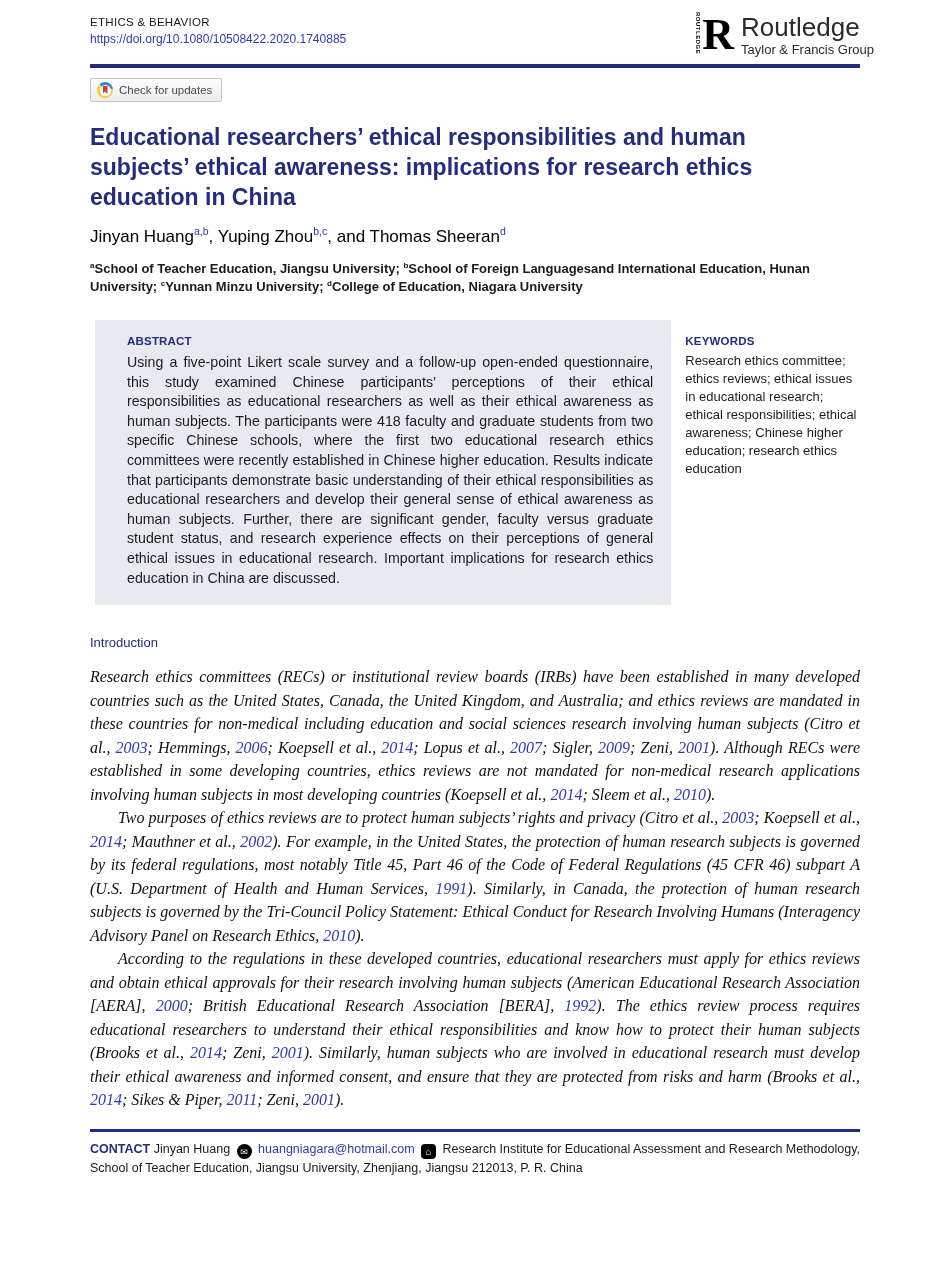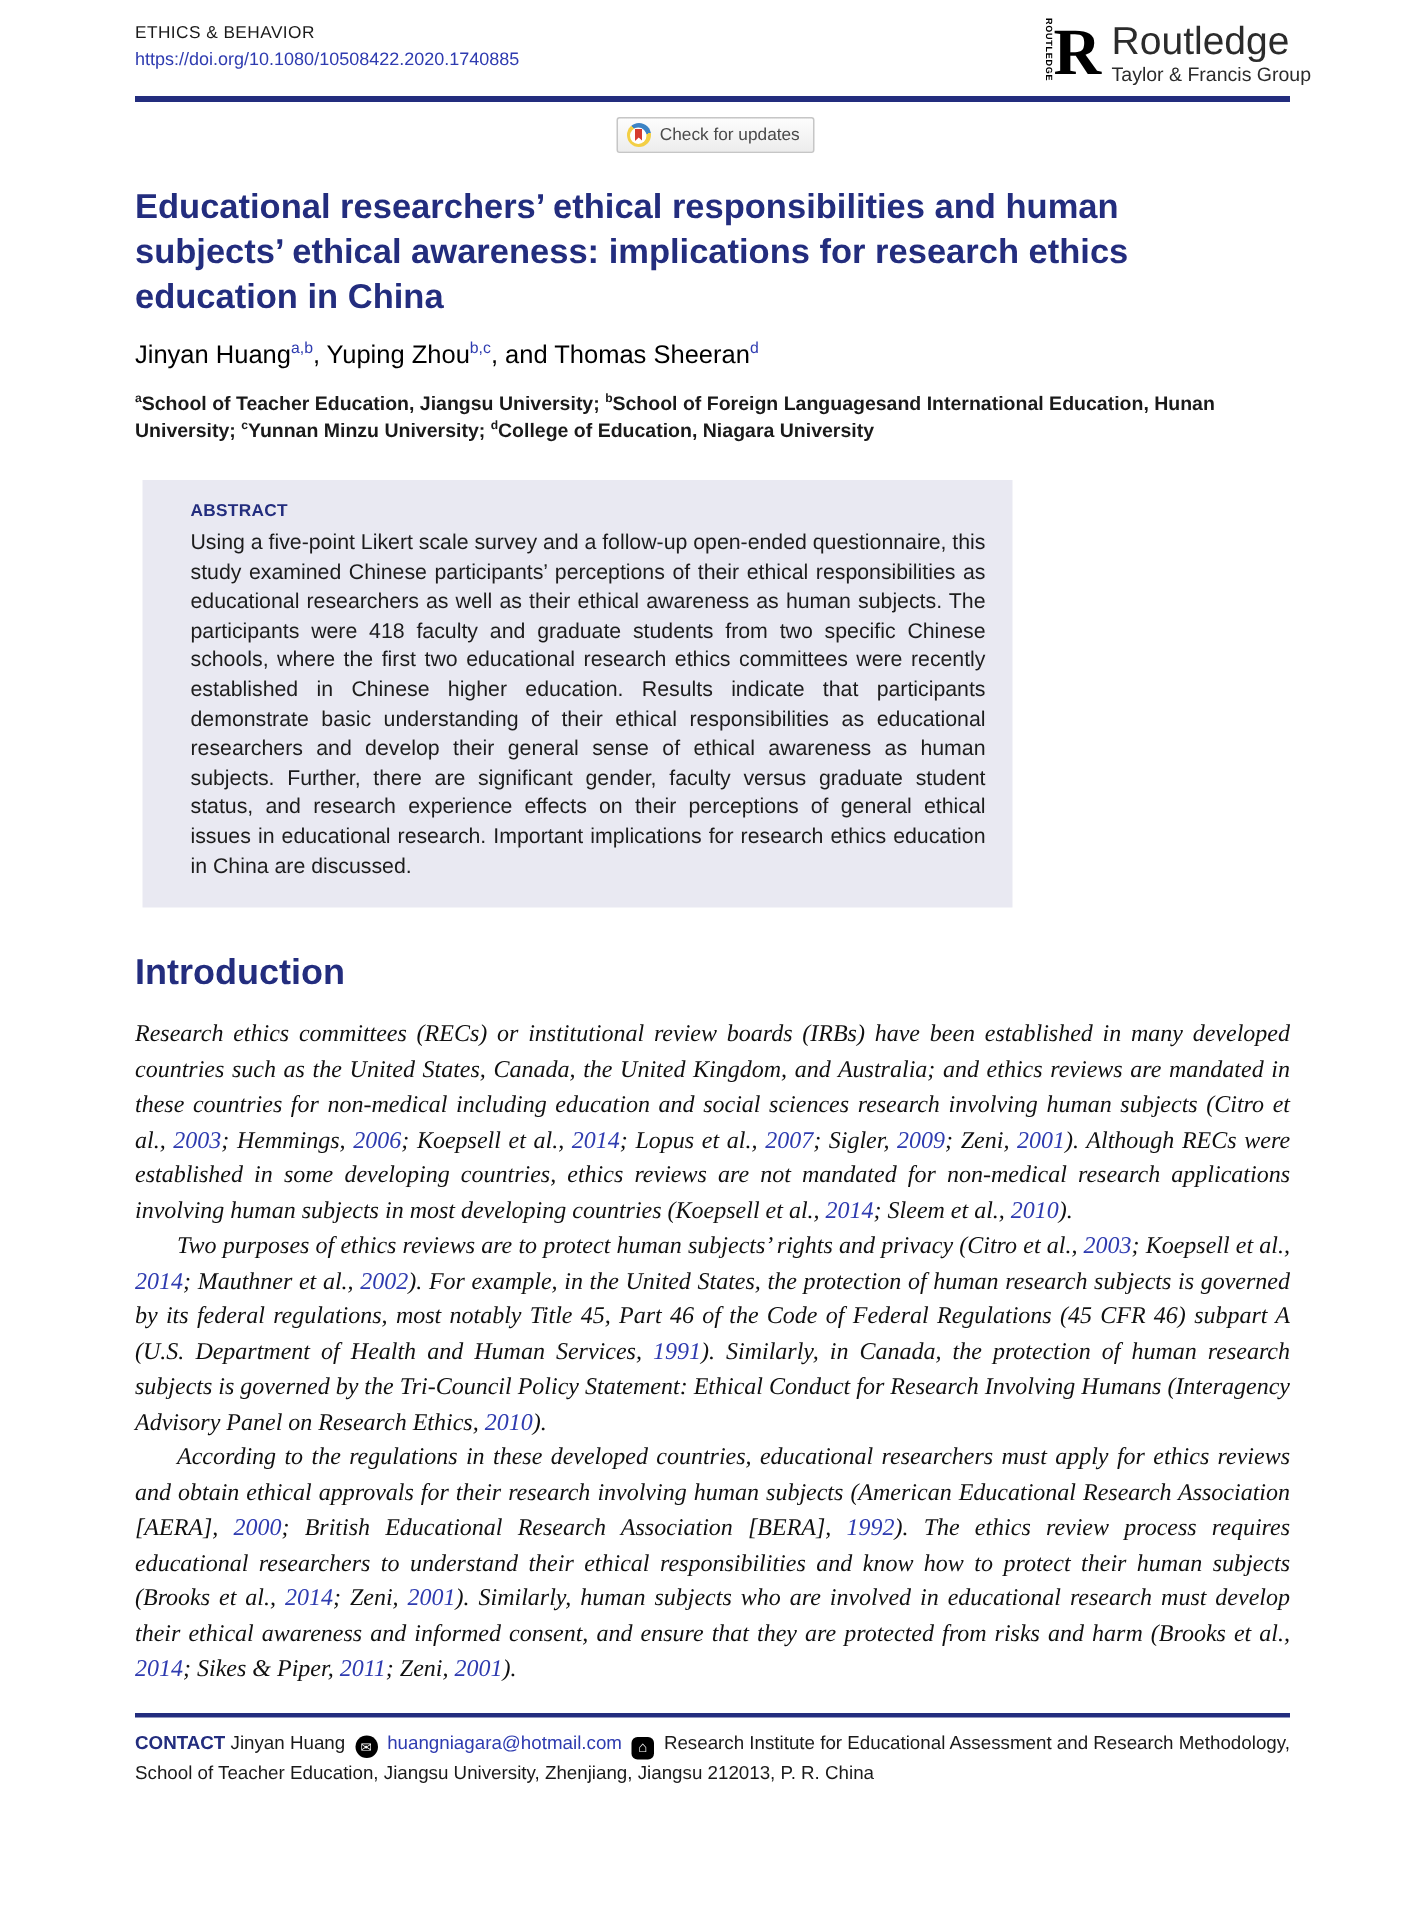--- a/index.html
+++ b/index.html
@@ -21,21 +21,21 @@
   .logo-mark{display:flex;align-items:stretch;height:50px;}
   .logo-vert{writing-mode:vertical-rl;font-size:6px;font-weight:bold;letter-spacing:.5px;color:#000;line-height:1;padding-top:2px;}
   .logo-r{font-family:"Liberation Serif",serif;font-weight:bold;font-size:44px;line-height:50px;color:#000;margin-left:1px;}
   .logo-text{padding-top:4px;}
   .logo-name{font-size:26px;line-height:26px;color:#2b2b2b;}
   .logo-tagline{font-size:13px;color:#2b2b2b;margin-top:2px;}
 
   .rule{height:4px;background:var(--navy);margin-top:4px;}
 
   
-  .check-row{display:flex;justify-content:center;margin-top:10px;margin-right:-4px;}
+  .check-row{display:flex;justify-content:flex-start;margin-top:10px;margin-right:-4px;}
   .check-btn{display:inline-flex;align-items:center;gap:6px;font-family:"Liberation Sans",sans-serif;
     font-size:11.5px;color:#4a4a4a;background:linear-gradient(#fdfdfd,#ececec);
     border:1px solid #c6c6c6;border-radius:2px;padding:3px 9px 3px 6px;cursor:pointer;}
   .crossmark{position:relative;width:16px;height:16px;border-radius:50%;
     background:conic-gradient(from -40deg,#3d83c4 0 120deg,#f3cf45 120deg 360deg);
     display:inline-flex;align-items:center;justify-content:center;}
   .cm-inner{position:absolute;width:11px;height:11px;border-radius:50%;background:#fff;}
   .cm-bookmark{position:absolute;width:5px;height:8px;background:#d63b2f;
     clip-path:polygon(0 0,100% 0,100% 100%,50% 70%,0 100%);}
 
@@ -49,21 +49,21 @@
   
   .abs-row{display:flex;margin-top:24px;gap:14px;}
   .abs-box{width:580px;background:var(--abs-bg);padding:15px 18px 17px 32px;margin-left:5px;}
   .abs-label{font-size:11.5px;font-weight:bold;color:var(--navy);letter-spacing:.2px;}
   .abs-text{font-size:14.2px;line-height:19.6px;text-align:justify;margin-top:6px;color:#1c1c1c;}
   .kw{width:176px;padding-top:15px;}
   .kw-label{font-size:11.5px;font-weight:bold;color:var(--navy);letter-spacing:.2px;}
   .kw-text{font-size:13px;line-height:18px;margin-top:5px;color:#1c1c1c;}
 
   
-  h2{font-size:24px;font-weight:bold;color:var(--navy);margin:30px 0 15px 0;}
+  h2{font-size:13px;font-weight:normal;color:var(--navy);margin:30px 0 15px 0;}
   .body-p{font-family:"Liberation Serif",serif;font-size:16px;line-height:23.5px;text-align:justify;color:#101010;font-style:italic;}
   .body-p.indent{text-indent:28px;}
 
   
   .foot-rule{height:3px;background:var(--navy);margin-top:17px;}
   .contact{font-size:12.5px;line-height:18.5px;margin-top:8px;color:#1a1a1a;}
   .contact-label{font-weight:bold;color:var(--navy);text-align:center;}
   .icon-circ{display:inline-flex;align-items:center;justify-content:center;width:15px;height:15px;
     border-radius:50%;background:#000;color:#fff;font-size:9px;vertical-align:-2px;margin:0 3px;}
   .icon-sq{display:inline-flex;align-items:center;justify-content:center;width:15px;height:15px;
@@ -109,20 +109,24 @@
 
   <div class="authors"><span>Jinyan Huang</span><span class="sup cite">a,b</span><span>, Yuping Zhou</span><span class="sup cite">b,c</span><span>, and Thomas Sheeran</span><span class="sup cite">d</span></div>
 
   <div class="affiliations"><span class="sup">a</span><span>School of Teacher Education, Jiangsu University; </span><span class="sup">b</span><span>School of Foreign Languagesand International Education, Hunan University; </span><span class="sup">c</span><span>Yunnan Minzu University; </span><span class="sup">d</span><span>College of Education, Niagara University</span></div>
 
   <section class="abs-row">
     <div class="abs-box">
       <div class="abs-label">ABSTRACT</div>
       <p class="abs-text">Using a five-point Likert scale survey and a follow-up open-ended questionnaire, this study examined Chinese participants’ perceptions of their ethical responsibilities as educational researchers as well as their ethical awareness as human subjects. The participants were 418 faculty and graduate students from two specific Chinese schools, where the first two educational research ethics committees were recently established in Chinese higher education. Results indicate that participants demonstrate basic understanding of their ethical responsibilities as educational researchers and develop their general sense of ethical awareness as human subjects. Further, there are significant gender, faculty versus graduate student status, and research experience effects on their perceptions of general ethical issues in educational research. Important implications for research ethics education in China are discussed.</p>
     </div>
+    <aside class="kw">
+      <div class="kw-label">KEYWORDS</div>
+      <div class="kw-text">Research ethics committee; ethics reviews; ethical issues in educational research; ethical responsibilities; ethical awareness; Chinese higher education; research ethics education</div>
+    </aside>
   </section>
 
   <h2>Introduction</h2>
 
   <p class="body-p"><span>Research ethics committees (RECs) or institutional review boards (IRBs) have been established in many developed countries such as the United States, Canada, the United Kingdom, and Australia; and ethics reviews are mandated in these countries for non-medical including education and social sciences research involving human subjects (Citro et al., </span><span class="cite">2003</span><span>; Hemmings, </span><span class="cite">2006</span><span>; Koepsell et al., </span><span class="cite">2014</span><span>; Lopus et al., </span><span class="cite">2007</span><span>; Sigler, </span><span class="cite">2009</span><span>; Zeni, </span><span class="cite">2001</span><span>). Although RECs were established in some developing countries, ethics reviews are not mandated for non-medical research applications involving human subjects in most developing countries (Koepsell et al., </span><span class="cite">2014</span><span>; Sleem et al., </span><span class="cite">2010</span><span>).</span></p>
   <p class="body-p indent"><span>Two purposes of ethics reviews are to protect human subjects’ rights and privacy (Citro et al., </span><span class="cite">2003</span><span>; Koepsell et al., </span><span class="cite">2014</span><span>; Mauthner et al., </span><span class="cite">2002</span><span>). For example, in the United States, the protection of human research subjects is governed by its federal regulations, most notably Title 45, Part 46 of the Code of Federal Regulations (45 CFR 46) subpart A (U.S. Department of Health and Human Services, </span><span class="cite">1991</span><span>). Similarly, in Canada, the protection of human research subjects is governed by the Tri-Council Policy Statement: Ethical Conduct for Research Involving Humans (Interagency Advisory Panel on Research Ethics, </span><span class="cite">2010</span><span>).</span></p>
   <p class="body-p indent"><span>According to the regulations in these developed countries, educational researchers must apply for ethics reviews and obtain ethical approvals for their research involving human subjects (American Educational Research Association [AERA], </span><span class="cite">2000</span><span>; British Educational Research Association [BERA], </span><span class="cite">1992</span><span>). The ethics review process requires educational researchers to understand their ethical responsibilities and know how to protect their human subjects (Brooks et al., </span><span class="cite">2014</span><span>; Zeni, </span><span class="cite">2001</span><span>). Similarly, human subjects who are involved in educational research must develop their ethical awareness and informed consent, and ensure that they are protected from risks and harm (Brooks et al., </span><span class="cite">2014</span><span>; Sikes &amp; Piper, </span><span class="cite">2011</span><span>; Zeni, </span><span class="cite">2001</span><span>).</span></p>
 
   <footer>
     <div class="foot-rule"></div>

